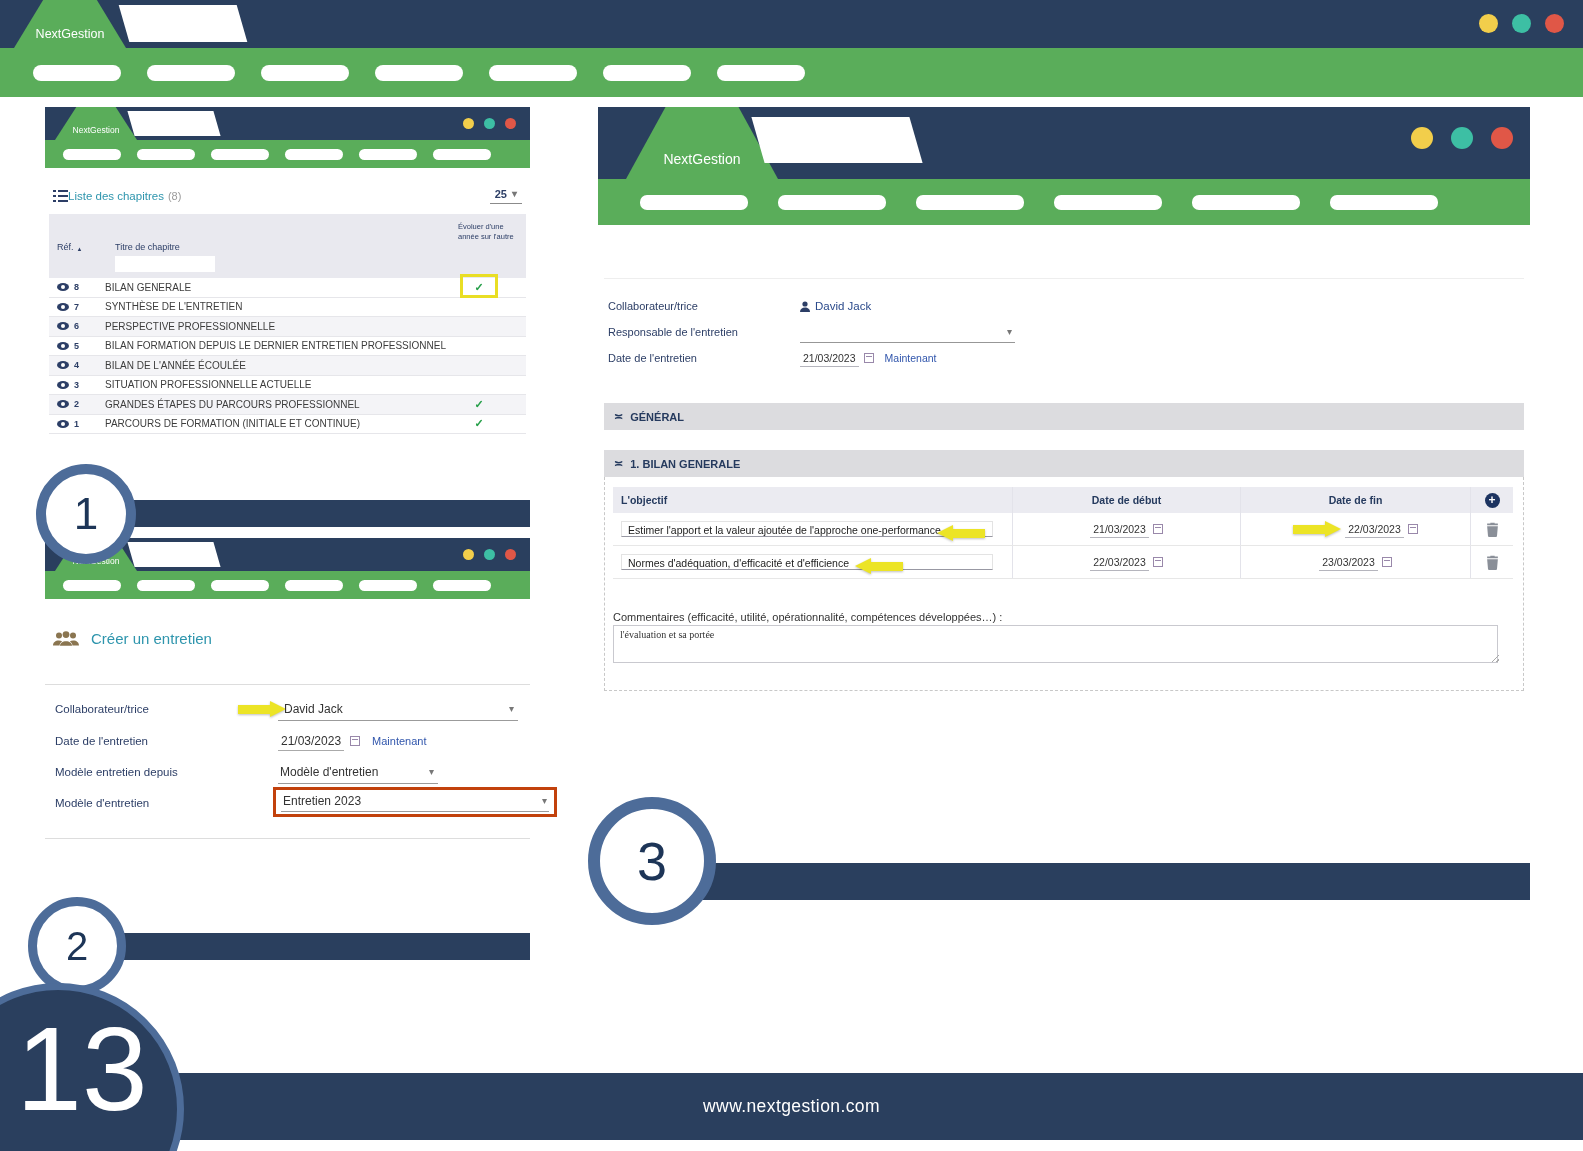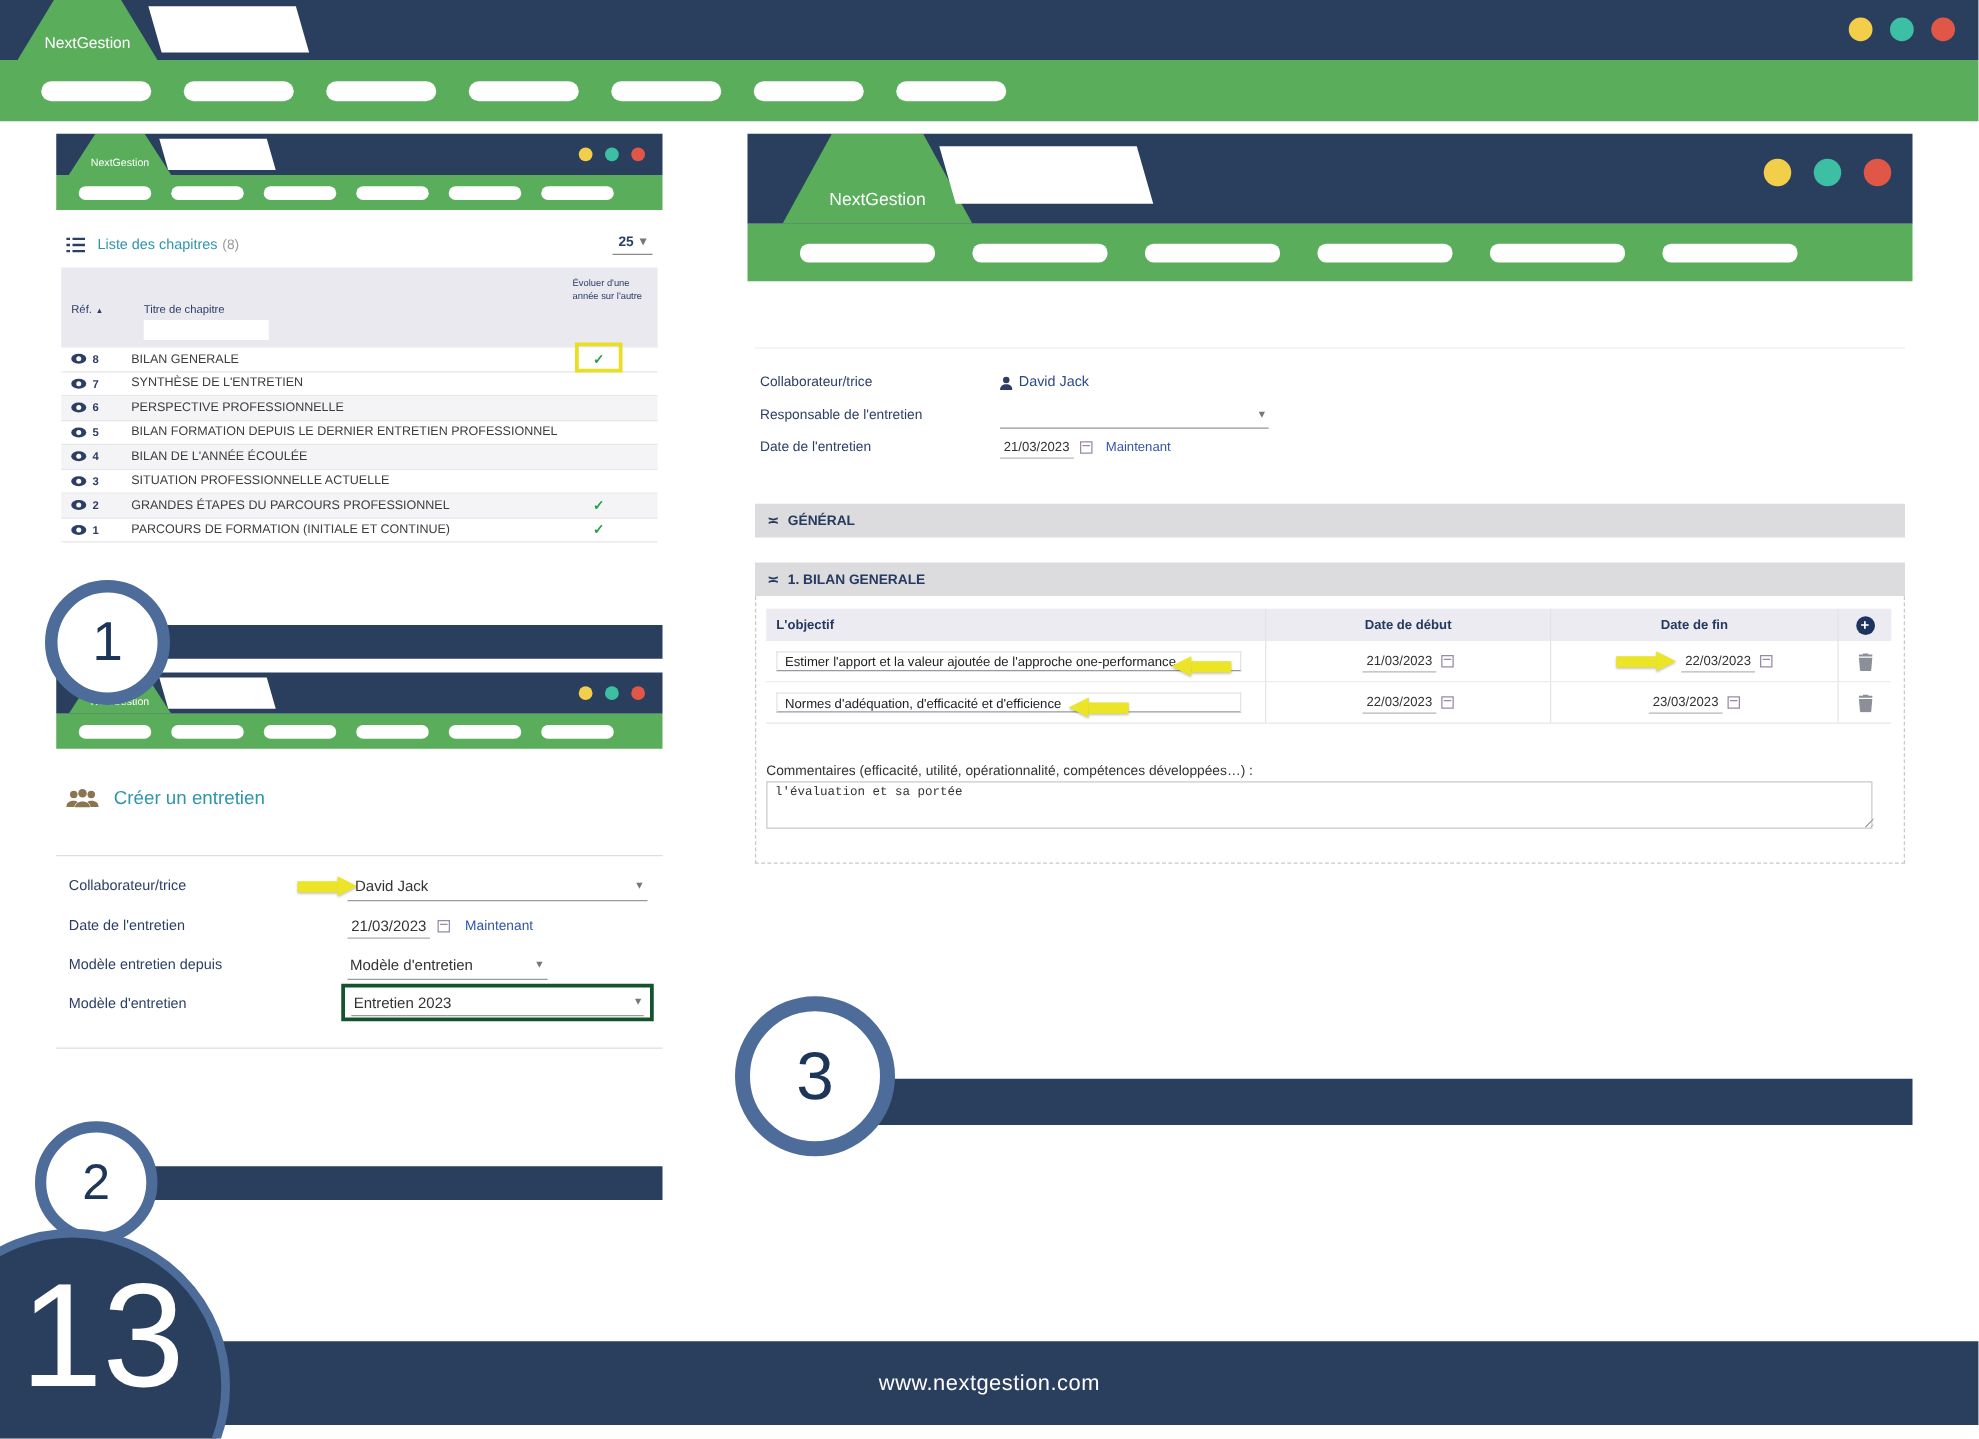--- a/index.html
+++ b/index.html
@@ -35,21 +35,21 @@
   .p-navy{height:33px}
   .p-tab{left:10px;width:82px;height:33px;font-size:8.5px;padding-bottom:5px}
   .p-pgram{left:86px;top:4px;width:86px;height:25px}
   .p-dot{width:11px;height:11px;top:11px}
   .p-green{top:33px;height:28px;gap:16px;padding-left:18px}
   .p-pill{width:58px;height:11px;border-radius:5.5px}
 
   
   #p1{left:45px;top:107px;width:485px;height:330px}
   .list-head{position:absolute;left:8px;right:8px;top:77px;height:24px;display:flex;align-items:center}
-  .list-title{margin-left:10px;font-size:11.5px;color:#2e95ad}
+  .list-title{font-size:11.5px;color:#2e95ad}
   .list-count{margin-left:4px;font-size:11px;color:#9a9a9a}
   .page-size{margin-left:auto;display:flex;align-items:center;gap:5px;padding:0 5px 3px;
              border-bottom:1px solid #8b8b8b;font-size:11px;font-weight:bold;color:#2c3e66;cursor:pointer}
   .p1-header{position:absolute;left:4px;right:4px;top:107px;height:64px;background:#e9e9ef;
              font-size:9px;color:#2c3e66}
   .col-ref{position:absolute;left:8px;top:28px;display:flex;gap:3px;align-items:flex-end}
   .sort{font-size:6px;color:#2c3e66}
   .col-title{position:absolute;left:66px;top:28px}
   .col-evolve{position:absolute;right:4px;top:8px;width:64px;font-size:7.5px;line-height:1.3}
   .hdr-input{position:absolute;left:66px;top:42px;width:100px;height:16px;background:#fff}
@@ -84,22 +84,22 @@
   .p2-heading .ht{font-size:15px;color:#2e95ad}
   .hr{position:absolute;left:0;right:0;border-top:1px solid #ddd}
   .f-row{position:absolute;left:10px;right:10px;height:24px;display:flex;align-items:center;font-size:11.5px;color:#2c3e66}
   .val{position:absolute;left:223px;width:240px;height:24px;border-bottom:1px solid #9b9b9b;
        display:flex;align-items:center;font-size:12px;color:#333;cursor:pointer}
   .val .caret{margin-left:auto;padding-right:4px}
   .dt{font-size:12px;color:#333;border-bottom:1px solid #aaa;padding:2px 3px}
   .cal{display:inline-block;width:10px;height:10px;border:1px solid #98a;background:#fff;position:relative;flex:none}
   .cal::before{content:"";position:absolute;left:1px;right:1px;top:2px;height:1px;background:#98a}
   .now-link{font-size:11px;color:#3156ac;margin-left:6px;cursor:pointer}
-  .hl-select{position:absolute;left:218px;top:-4px;width:250px;height:30px;border:3px solid #14532d;
-             display:flex;align-items:center;padding:0 5px}
+  .hl-select{position:absolute;left:218px;top:-4px;width:284px;height:30px;border:3px solid #c2410c;
+             display:flex;padding:0 5px}
   .hl-select .inner{flex:1;display:flex;align-items:center;border-bottom:1px solid #9b9b9b;height:22px;
                     font-size:12px;color:#333;padding-left:2px}
   .hl-select .caret{margin-left:auto;padding-right:2px}
 
   
   .yarr{display:flex;align-items:center;height:16px;filter:drop-shadow(0 1px 1px rgba(0,0,0,.25))}
   .yarr .h-l{width:0;height:0;border-top:8px solid transparent;border-bottom:8px solid transparent;border-right:16px solid #ece426}
   .yarr .h-r{width:0;height:0;border-top:8px solid transparent;border-bottom:8px solid transparent;border-left:16px solid #ece426}
   .yarr .t{width:32px;height:9px;background:#ece426}
 
@@ -132,21 +132,21 @@
   .c-start{width:228px;justify-content:center;border-right:1px solid #e3e3ea;gap:4px}
   .c-end{width:230px;justify-content:center;border-right:1px solid #e3e3ea;gap:4px}
   .c-act{flex:1;justify-content:center}
   .obj-input{position:relative;width:372px;height:16px;background:#fff;border:1px solid #e3e3e3;
              border-bottom:1px solid #9898a3;display:flex;align-items:flex-end;padding:0 6px;color:#222}
   .obj-input .yarr{position:absolute;top:3px}
   .plus{width:15px;height:15px;border-radius:50%;background:#1d3461;color:#fff;font-size:12px;
         line-height:15px;text-align:center;font-weight:bold;cursor:pointer}
   .cm-label{position:absolute;left:8px;top:134px;font-size:11px;color:#333}
   .cm-area{position:absolute;left:8px;top:148px;width:885px;height:38px;border:1px solid #c9c9cf;
-           font-family:Liberation Mono, monospace;font-size:10px;color:#333;padding:3px 6px;resize:none}
+           font-family:Liberation Serif, serif;font-size:10px;color:#333;padding:3px 6px;resize:none}
   .cm-corner{position:absolute;left:886px;top:177px;width:8px;height:8px;
              background:repeating-linear-gradient(135deg,#aaa 0 1px,transparent 1px 3px);
              clip-path:polygon(100% 0,100% 100%,0 100%)}
 
   
   #footer{left:0;top:1073px;width:1583px;height:67px;background:#2a3f5e;display:flex;
           align-items:center;justify-content:center;z-index:1}
   #footer span{color:#fff;font-size:17.5px;letter-spacing:.4px}
 </style>
 </head>

